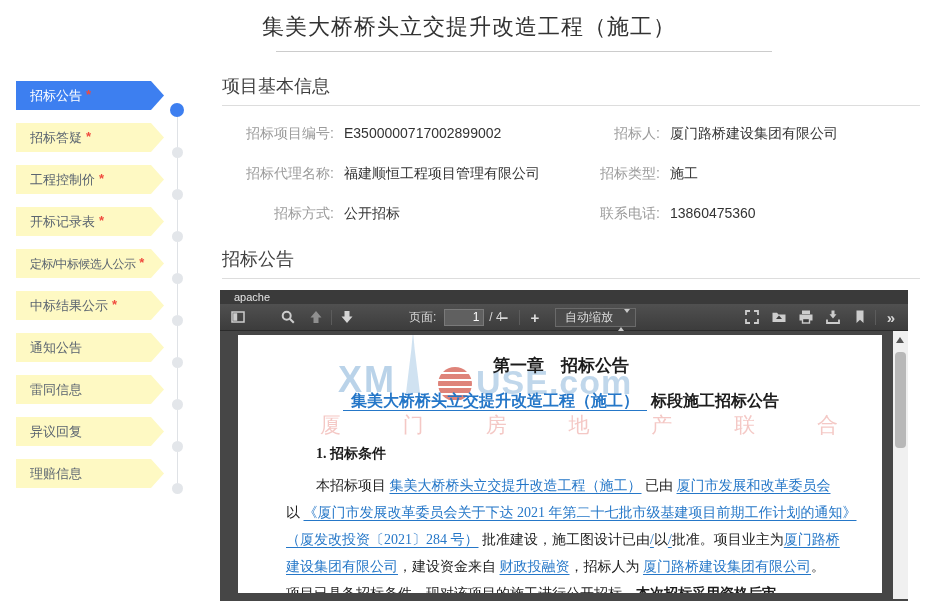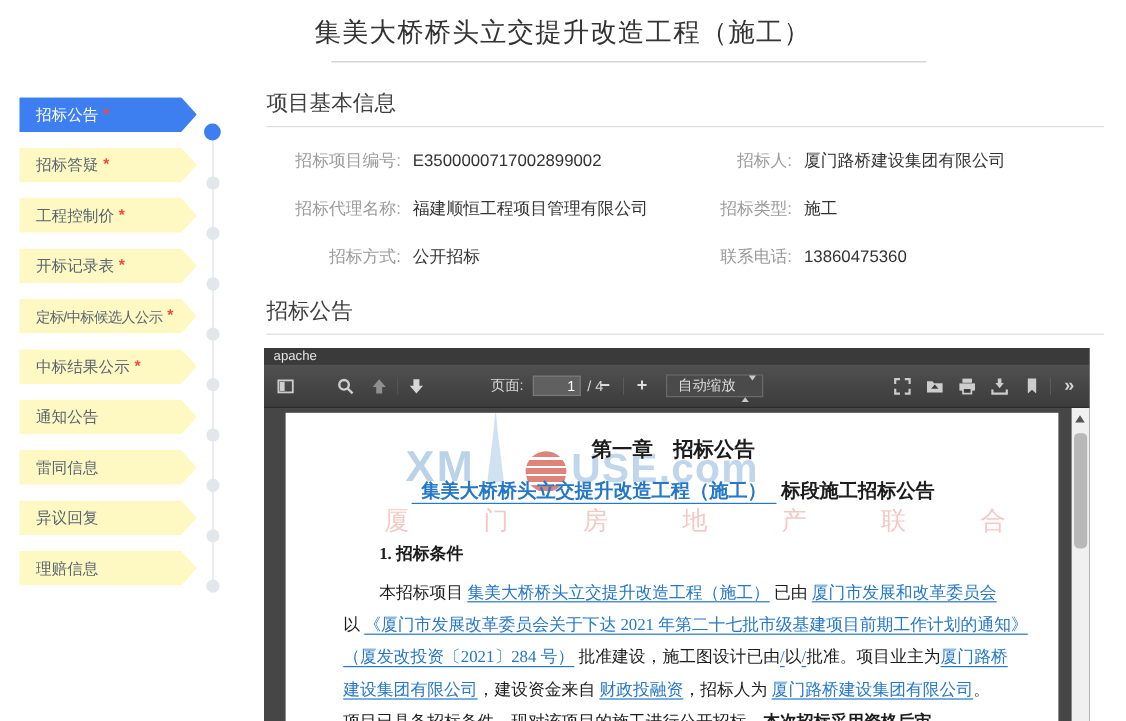--- a/index.html
+++ b/index.html
@@ -32,22 +32,22 @@
     margin-top:17px; row-gap:20px; font-size:14px; }
   .info-label { color:#9b9b9b; text-align:right; line-height:20px; }
   .info-value { color:#333; padding-left:10px; line-height:20px; }
   .announce-h { margin-top:24px; }
   .publish { margin-top:14px; text-align:center; font-size:14px; color:#333; line-height:20px; }
 
   
   .pv { position:absolute; left:220px; top:290px; width:688px; height:311px;
     background:#464646; overflow:hidden; }
   .pv-titlebar { height:14px; background:#3a3a3a; color:#e5e5e5; font-size:11px;
-    line-height:14px; padding-left:8px; }
-  .pv-toolbar { position:relative; height:36px; background:linear-gradient(#505050,#3c3c3c);
+    line-height:14px; padding-left:14px; }
+  .pv-toolbar { position:relative; height:27px; background:linear-gradient(#505050,#3c3c3c);
     border-bottom:1px solid #2b2b2b; display:flex; align-items:center; color:#d8d8d8; font-size:12px; }
   .tb-btn { width:24px; height:22px; display:flex; align-items:center; justify-content:center; cursor:pointer; }
   .tb-sep { width:1px; height:15px; background:#2a2a2a; border-right:1px solid #5c5c5c; margin:0 3px; }
   .tb-label { margin-left:50px; }
   .page-input { width:40px; height:17px; margin-left:8px; background:#606060; border:1px solid #7a7a7a;
     color:#fff; font-size:12px; text-align:right; padding-right:4px; font-family:inherit; }
   .page-total { margin-left:5px; }
   .tb-center { position:absolute; left:50%; transform:translateX(-50%); display:flex; align-items:center; }
   .zoom-glyph { font-size:15px; font-weight:bold; color:#ddd; }
   .zoom-select { position:relative; height:19px; margin-left:8px; background:#4a4a4a;

